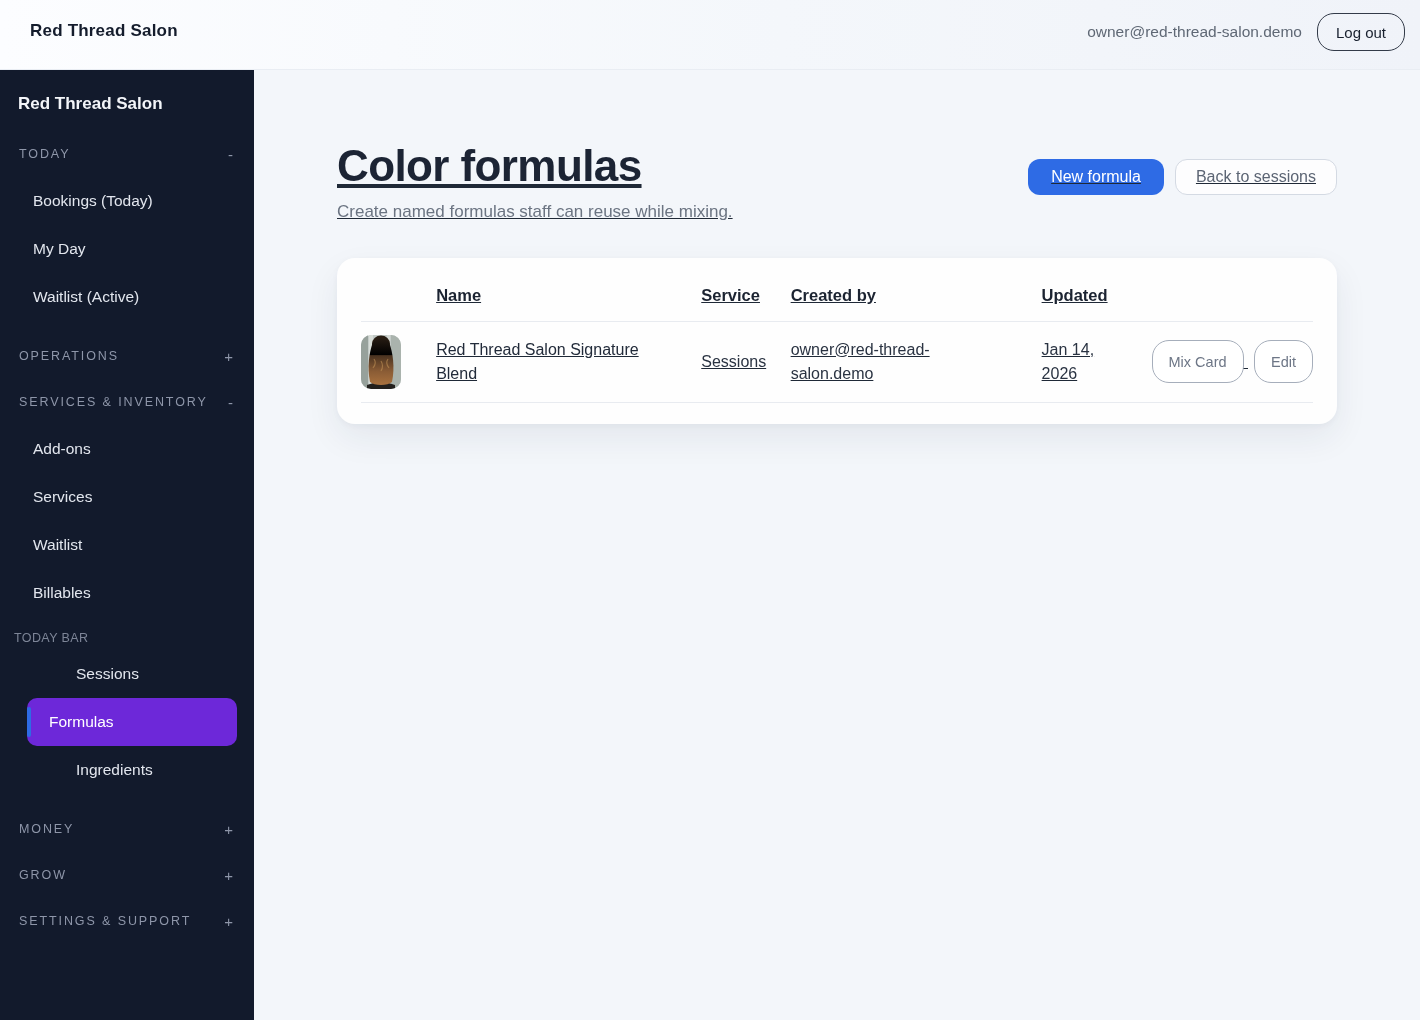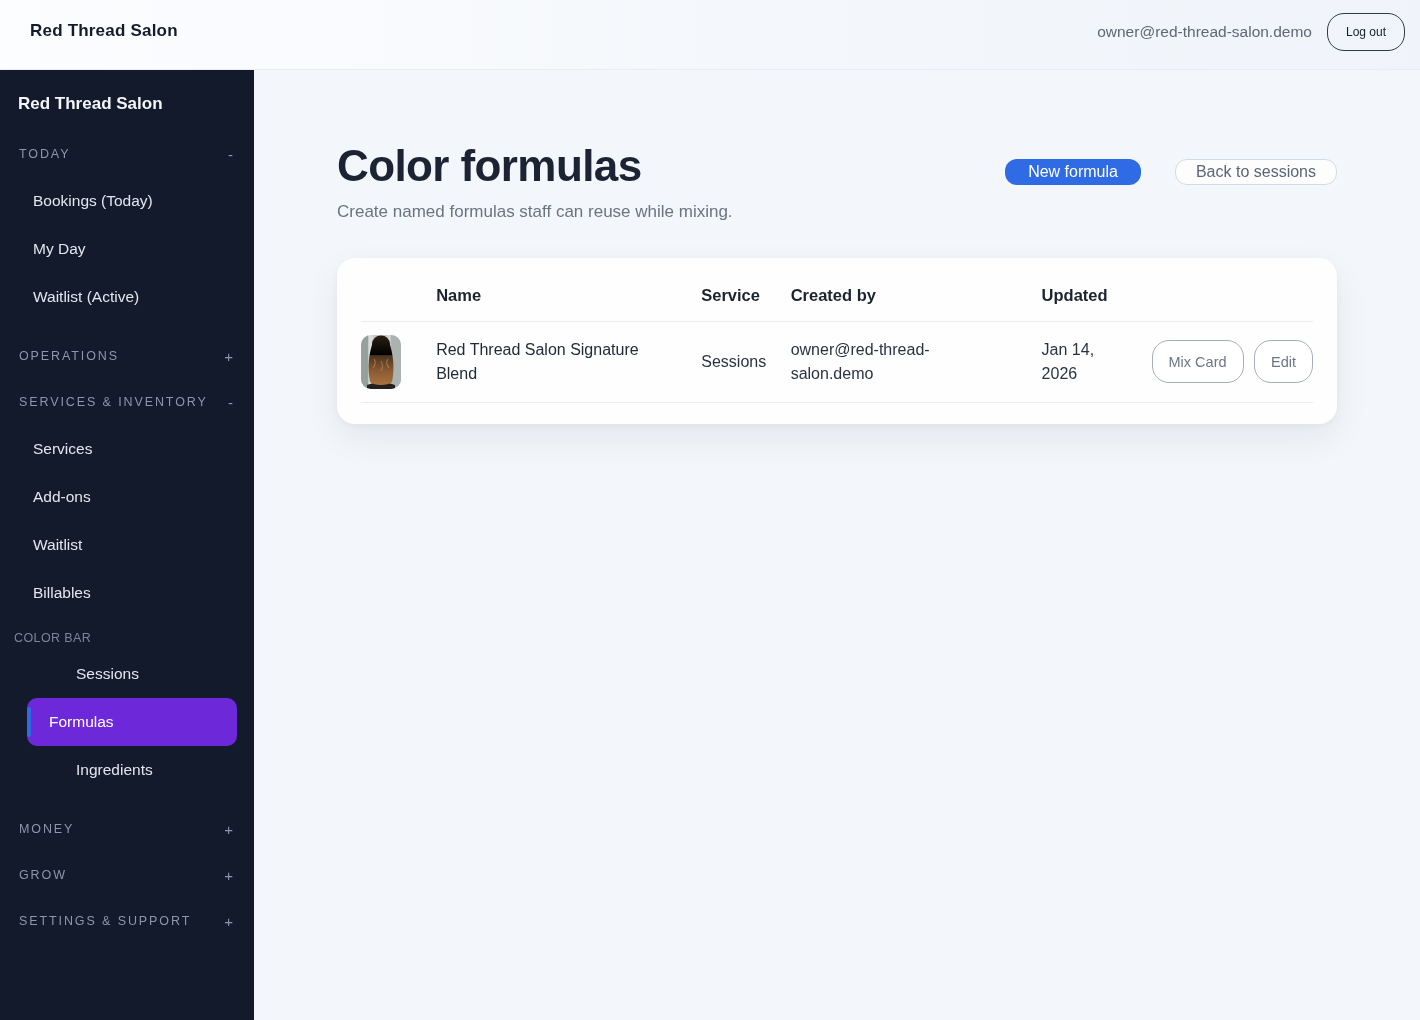--- a/index.html
+++ b/index.html
@@ -27,21 +27,21 @@
     width: 100%; height: 100%;
     background: #e6eaf2; border: none; border-radius: 10px;
     padding: 0 17px; font-size: 15.5px; color: #374151;
     font-family: "Liberation Sans", sans-serif; outline: none;
   }
   .search-wrap input::placeholder { color: #8e97a8; }
   .top-right { position: absolute; right: 15px; top: 0; height: 64px; display: flex; align-items: center; gap: 15px; }
   .email { color: #5f6875; font-size: 15.5px; }
   .logout-btn {
     background: transparent; border: 1.5px solid #333b49; border-radius: 17px;
-    height: 38px; padding: 0 18px; font-size: 12px; font-weight: 500; color: #18202e;
+    height: 38px; padding: 0 18px; font-size: 15px; font-weight: 500; color: #18202e;
     font-family: "Liberation Sans", sans-serif; cursor: pointer;
   }
 
   
   .shell { display: flex; height: 950px; }
 
   
   .sidebar { width: 254px; flex-shrink: 0; background: var(--sidebar); color: #e6eaf1; overflow: hidden; }
   .side-title { margin: 24px 0 0 18px; font-size: 17px; font-weight: 600; color: #f3f5f9; }
   .sec-header {
@@ -69,27 +69,27 @@
     margin: 0 17px 0 27px; padding-left: 22px;
     background: #6d28d9; border-radius: 10px; position: relative;
     color: #ffffff; font-weight: 500;
   }
   .cb-item.active .accent-bar {
     position: absolute; left: 0; top: 9px; bottom: 9px; width: 4px;
     border-radius: 3px; background: var(--accent);
   }
 
   
-  .main { flex: 1; background: #f3f6fa; }
+  .main { flex: 1; background: #f3f6fa; text-decoration: underline; }
   .content { width: 1000px; margin: 0 auto; padding-top: 70px; }
   .page-head { display: flex; justify-content: space-between; align-items: flex-start; }
   .page-title { font-size: 44px; font-weight: 600; color: #1c2434; letter-spacing: -.6px; line-height: 1.2; }
   .page-sub { margin-top: 9px; font-size: 17px; color: #6b7482; }
   .head-actions { display: flex; gap: 11px; margin-top: 19px; }
-  .btn { height: 26px; border-radius: 12px; font-size: 16px; cursor: pointer; font-family: "Liberation Sans", sans-serif; margin-left: 23px; }
+  .btn { height: 36px; border-radius: 12px; font-size: 16px; cursor: pointer; font-family: "Liberation Sans", sans-serif; }
   .btn-primary { background: var(--accent); color: #fff; border: none; padding: 0 23px; font-weight: 500; }
   .btn-secondary { background: #fdfdfe; color: #5c6574; border: 1.5px solid #d4dae3; padding: 0 20px; }
 
   .card {
     margin-top: 36px; background: #fefefe; border-radius: 18px;
     padding: 24px 24px 21px;
     box-shadow: 0 14px 34px rgba(25,39,70,.07), 0 2px 6px rgba(25,39,70,.04);
   }
   table { width: 100%; border-collapse: collapse; }
   th {
@@ -137,26 +137,26 @@
 
     <div class="sec-header gap">
       <span>OPERATIONS</span>
       <span class="toggle">+</span>
     </div>
 
     <div class="sec-header">
       <span>SERVICES &amp; INVENTORY</span>
       <span class="toggle">-</span>
     </div>
+    <div class="nav-item">Add-ons</div>
     <div class="nav-item">Services</div>
-    <div class="nav-item">Add-ons</div>
     <div class="nav-item">Waitlist</div>
     <div class="nav-item">Billables</div>
 
-    <div class="colorbar-label">COLOR BAR</div>
+    <div class="colorbar-label">TODAY BAR</div>
     <div class="cb-item">Sessions</div>
     <div class="cb-item active">
       <span class="accent-bar"></span>
       <span>Formulas</span>
     </div>
     <div class="cb-item">Ingredients</div>
 
     <div class="sec-header gap">
       <span>MONEY</span>
       <span class="toggle">+</span>

